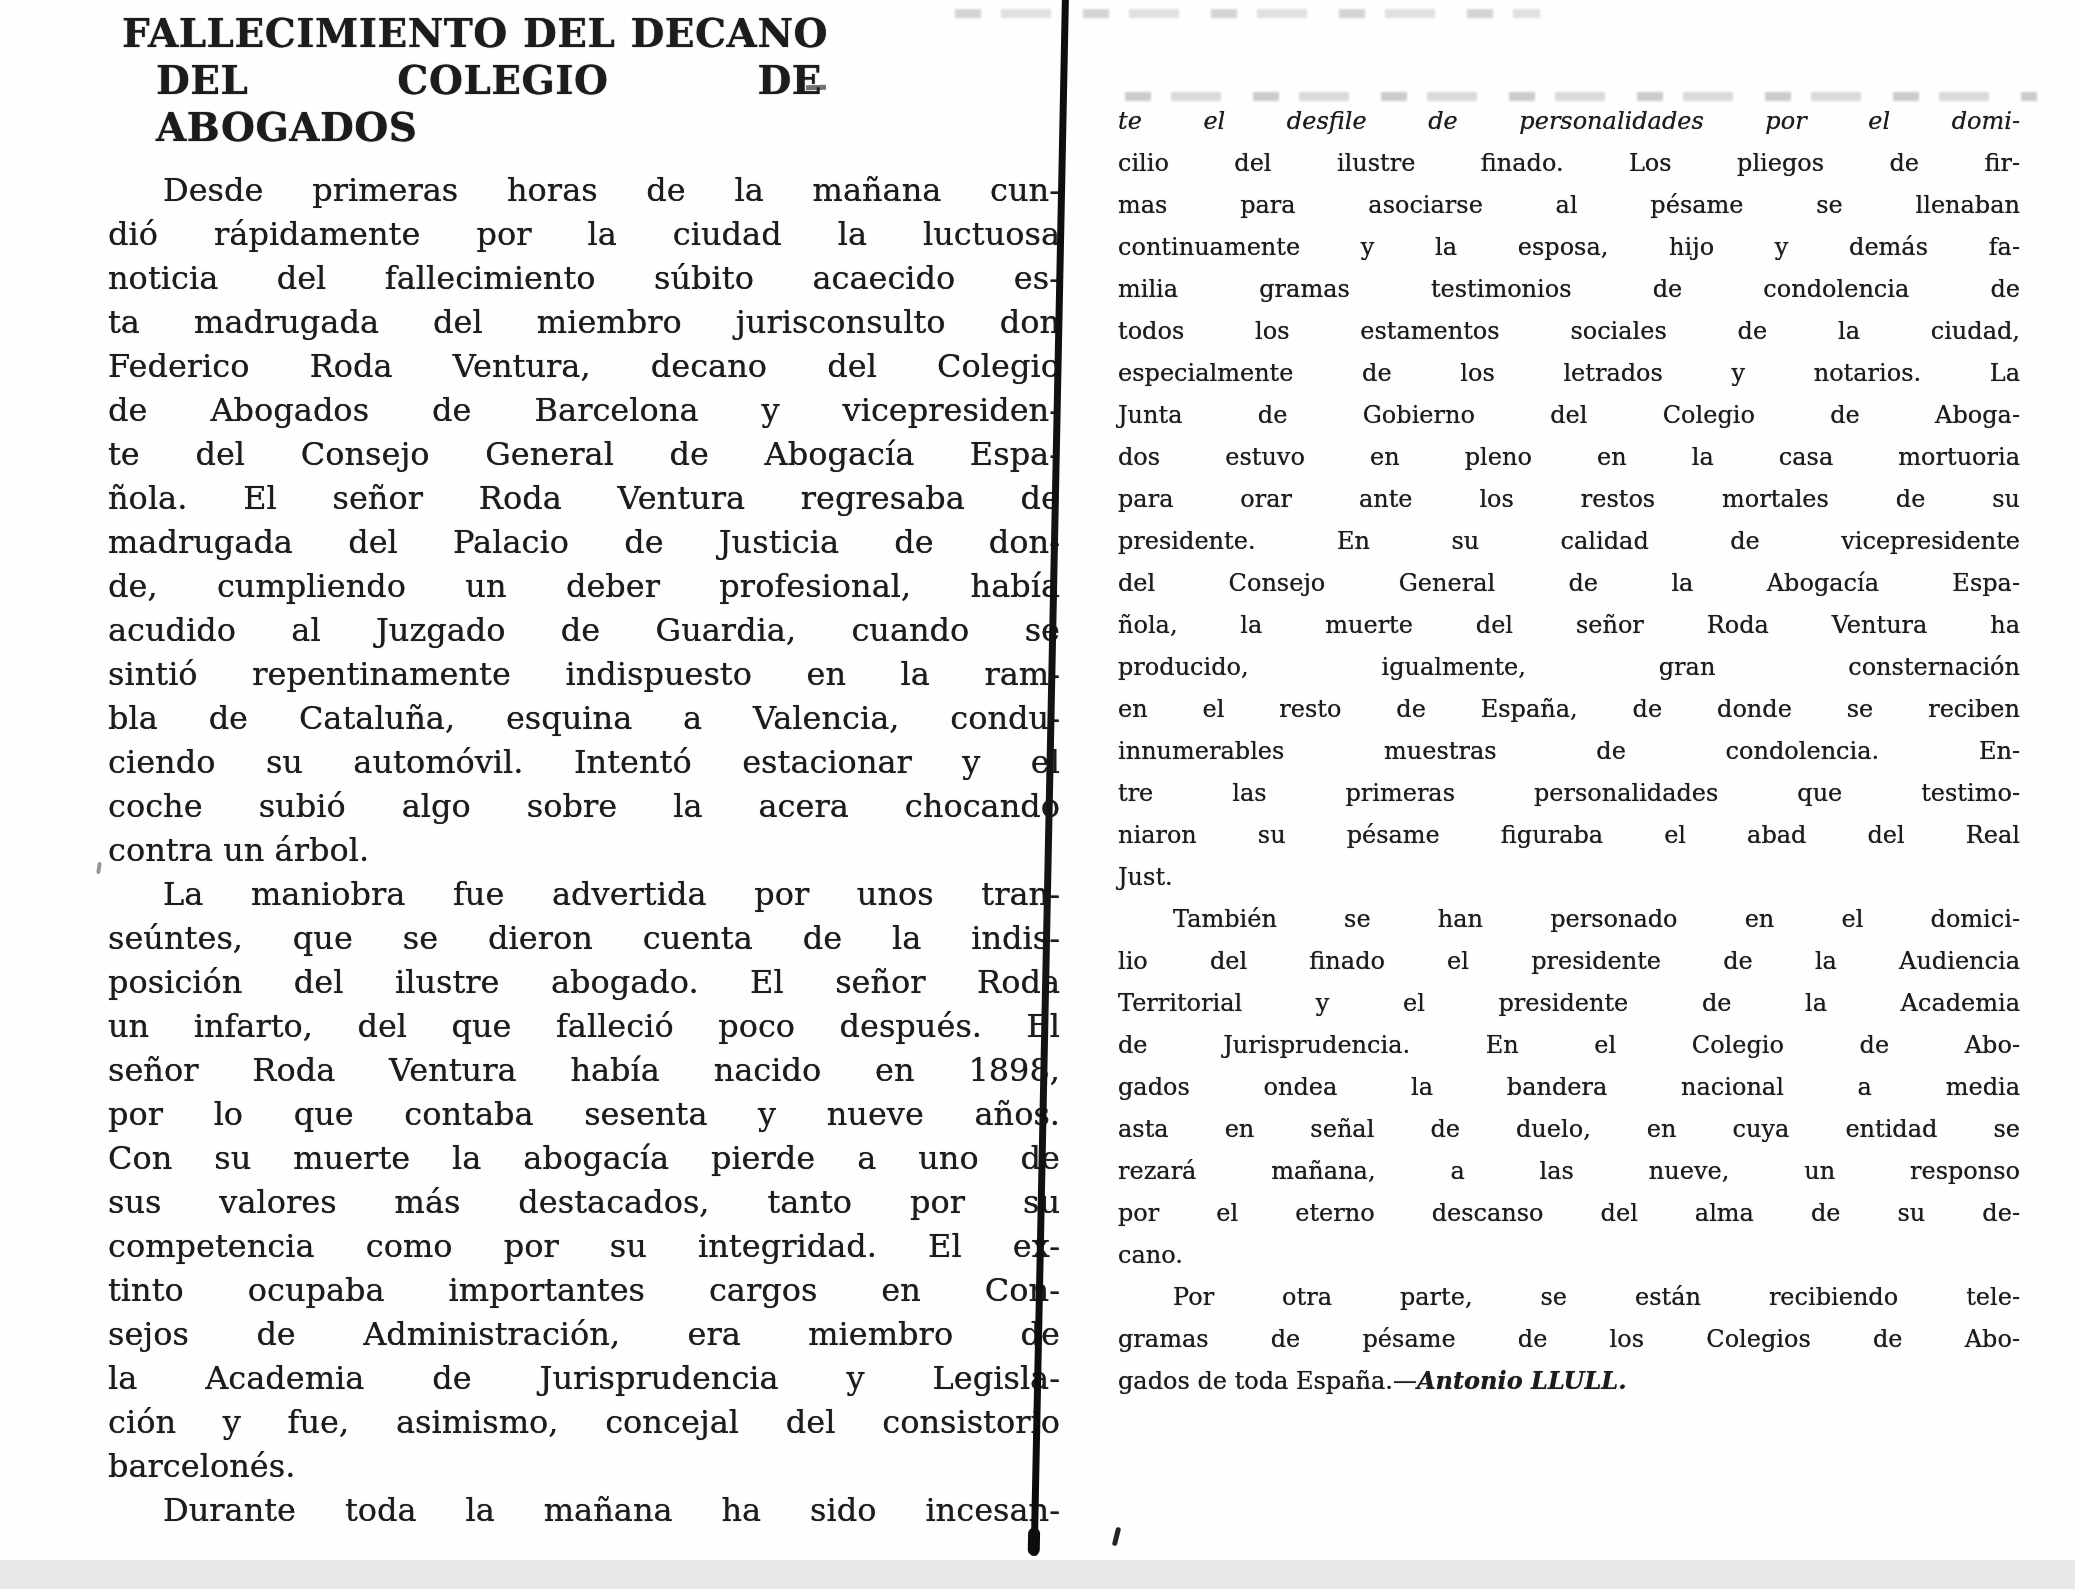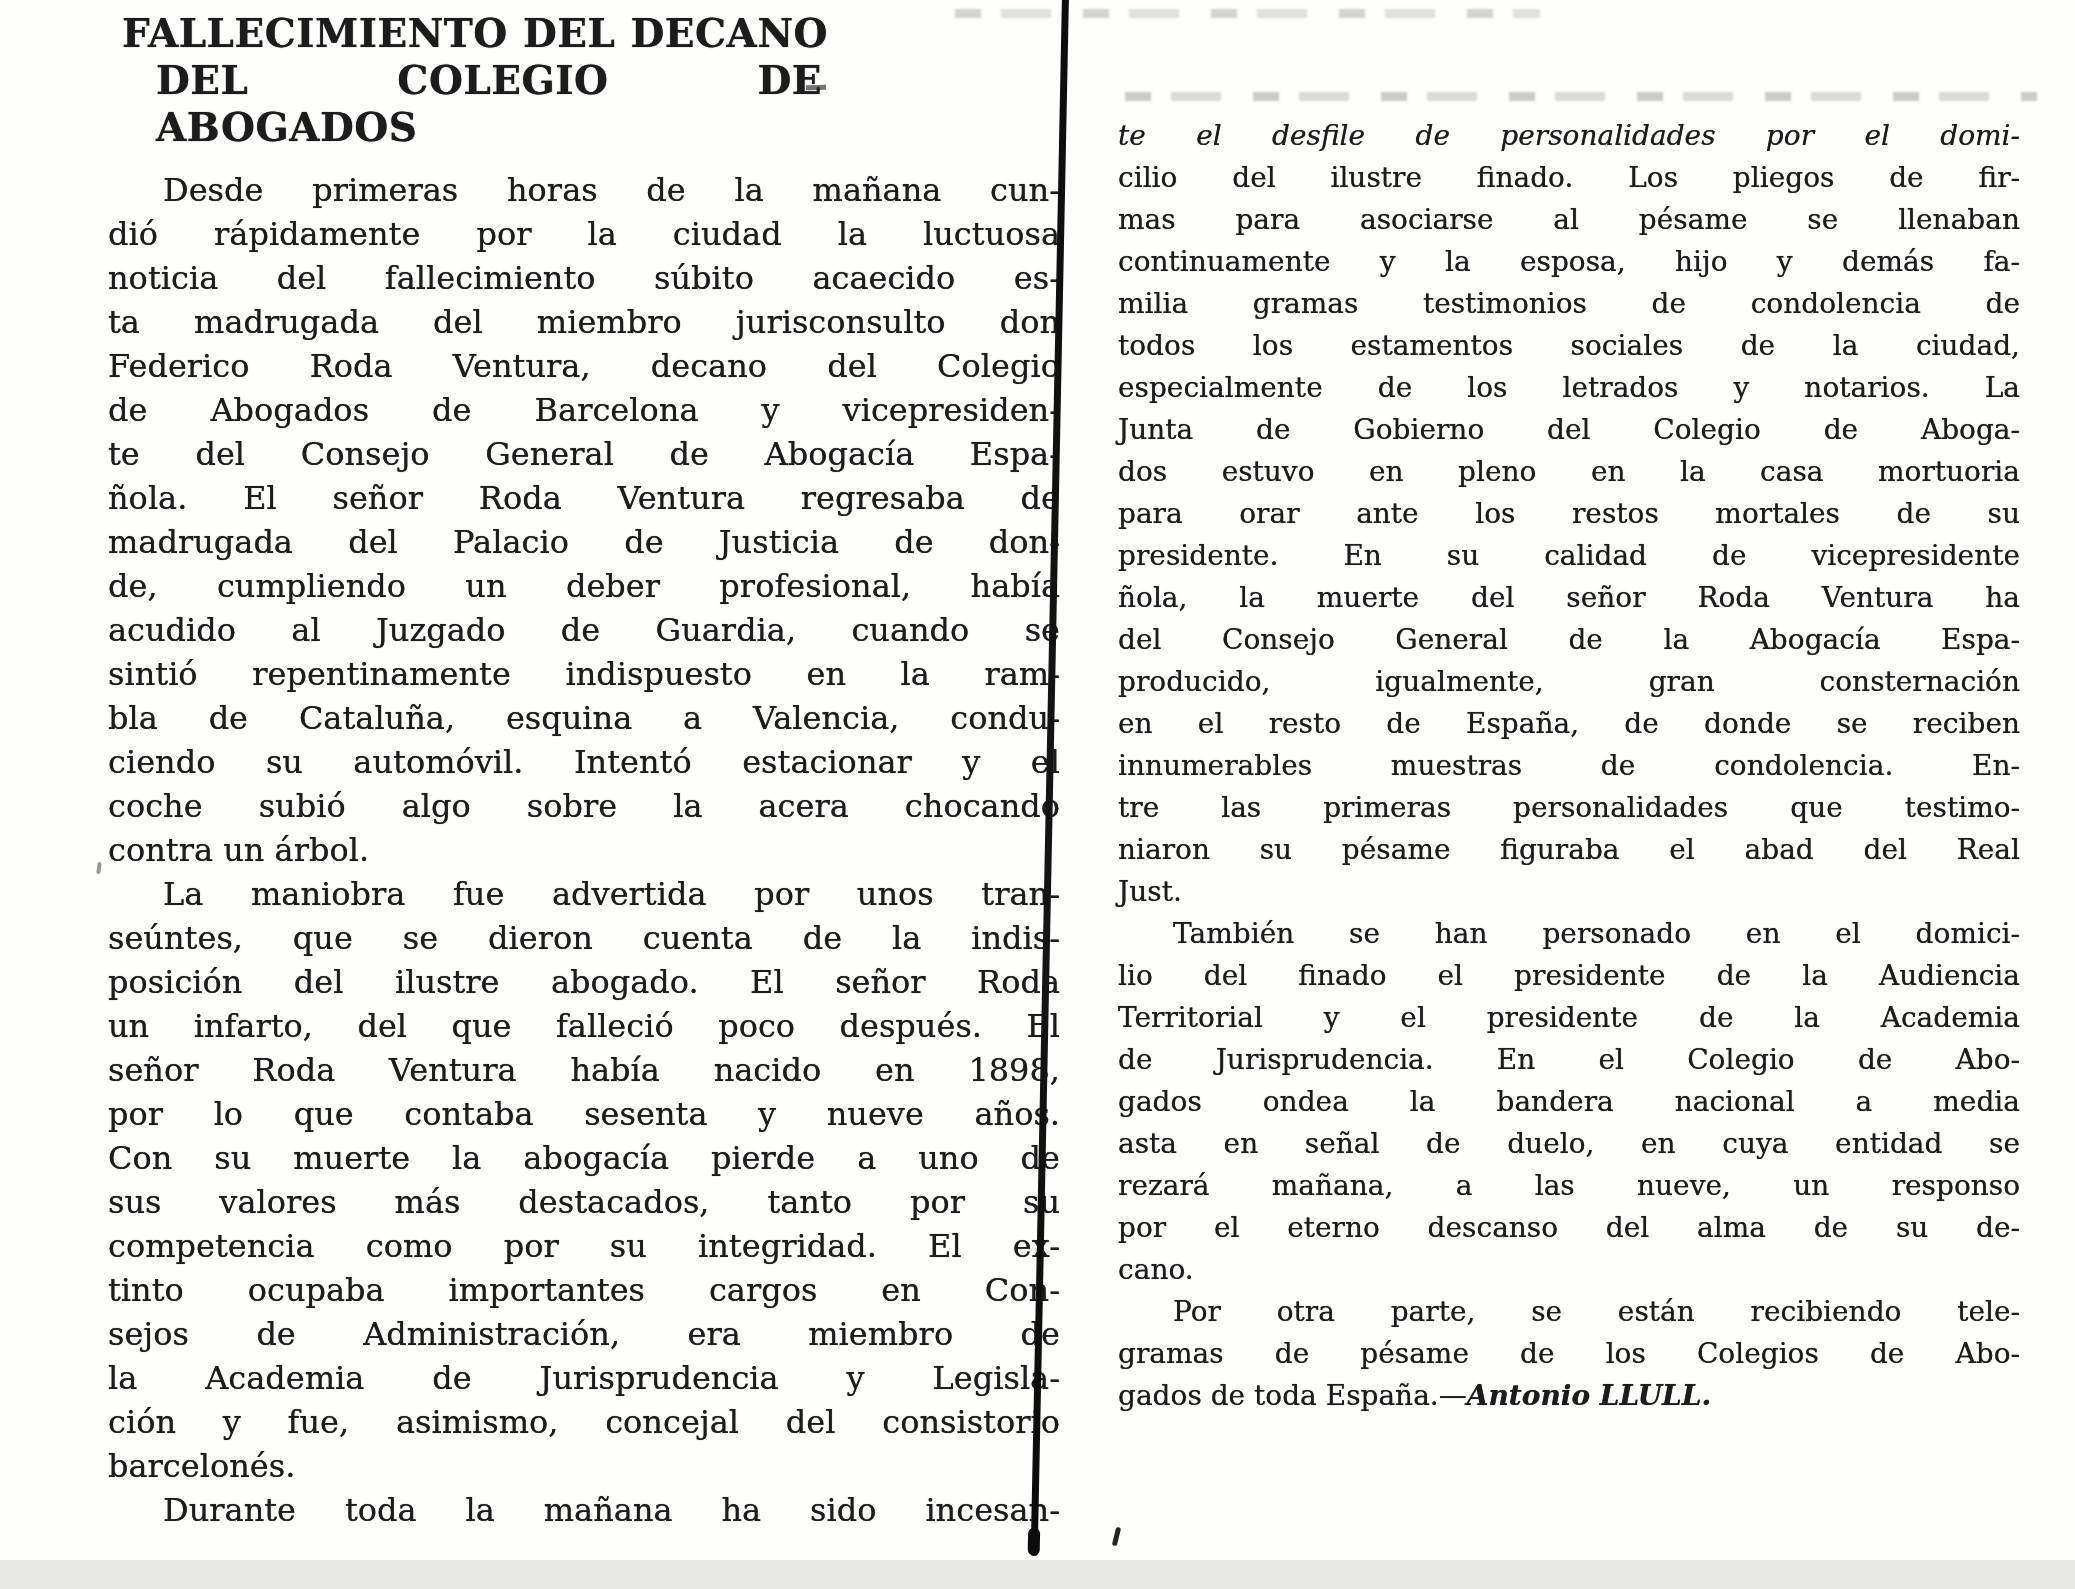--- a/index.html
+++ b/index.html
@@ -20,22 +20,22 @@
     width:706px; margin-left:14px;
     font-weight:bold; font-size:39px; line-height:47px;
     letter-spacing:0.5px;
     text-shadow:0 0 1px rgba(10,10,10,0.85);
   }
   .hl { text-align:justify; text-align-last:justify; }
   .hl2 { padding-left:34px; padding-right:6px; }
 
   .body-left { margin-top:17px; font-size:32px; line-height:44px; }
   .col-right {
-    position:absolute; left:1118px; top:115px; width:902px;
-    font-size:28px; line-height:42px;
+    position:absolute; left:1118px; top:100px; width:902px;
+    font-size:24px; line-height:42px;
   }
 
   .line {
     text-align:justify; text-align-last:justify;
     text-shadow:0 0 0.7px rgba(15,15,15,0.8);
     white-space:normal;
   }
   .line.end { text-align-last:left; }
   .line.indent { text-indent:55px; }
   .it { font-style:italic; }
@@ -138,22 +138,22 @@
       <div class="line"><span>cilio del ilustre finado. Los pliegos de fir-</span></div>
       <div class="line"><span>mas para asociarse al pésame se llenaban</span></div>
       <div class="line"><span>continuamente y la esposa, hijo y demás fa-</span></div>
       <div class="line"><span>milia gramas testimonios de condolencia de</span></div>
       <div class="line"><span>todos los estamentos sociales de la ciudad,</span></div>
       <div class="line"><span>especialmente de los letrados y notarios. La</span></div>
       <div class="line"><span>Junta de Gobierno del Colegio de Aboga-</span></div>
       <div class="line"><span>dos estuvo en pleno en la casa mortuoria</span></div>
       <div class="line"><span>para orar ante los restos mortales de su</span></div>
       <div class="line"><span>presidente. En su calidad de vicepresidente</span></div>
+      <div class="line"><span>del Consejo General de la Abogacía Espa-</span></div>
       <div class="line"><span>ñola, la muerte del señor Roda Ventura ha</span></div>
-      <div class="line"><span>del Consejo General de la Abogacía Espa-</span></div>
       <div class="line"><span>producido, igualmente, gran consternación</span></div>
       <div class="line"><span>en el resto de España, de donde se reciben</span></div>
       <div class="line"><span>innumerables muestras de condolencia. En-</span></div>
       <div class="line"><span>tre las primeras personalidades que testimo-</span></div>
       <div class="line"><span>niaron su pésame figuraba el abad del Real</span></div>
       <div class="line end"><span>Just.</span></div>
       <div class="line indent"><span>También se han personado en el domici-</span></div>
       <div class="line"><span>lio del finado el presidente de la Audiencia</span></div>
       <div class="line"><span>Territorial y el presidente de la Academia</span></div>
       <div class="line"><span>de Jurisprudencia. En el Colegio de Abo-</span></div>

